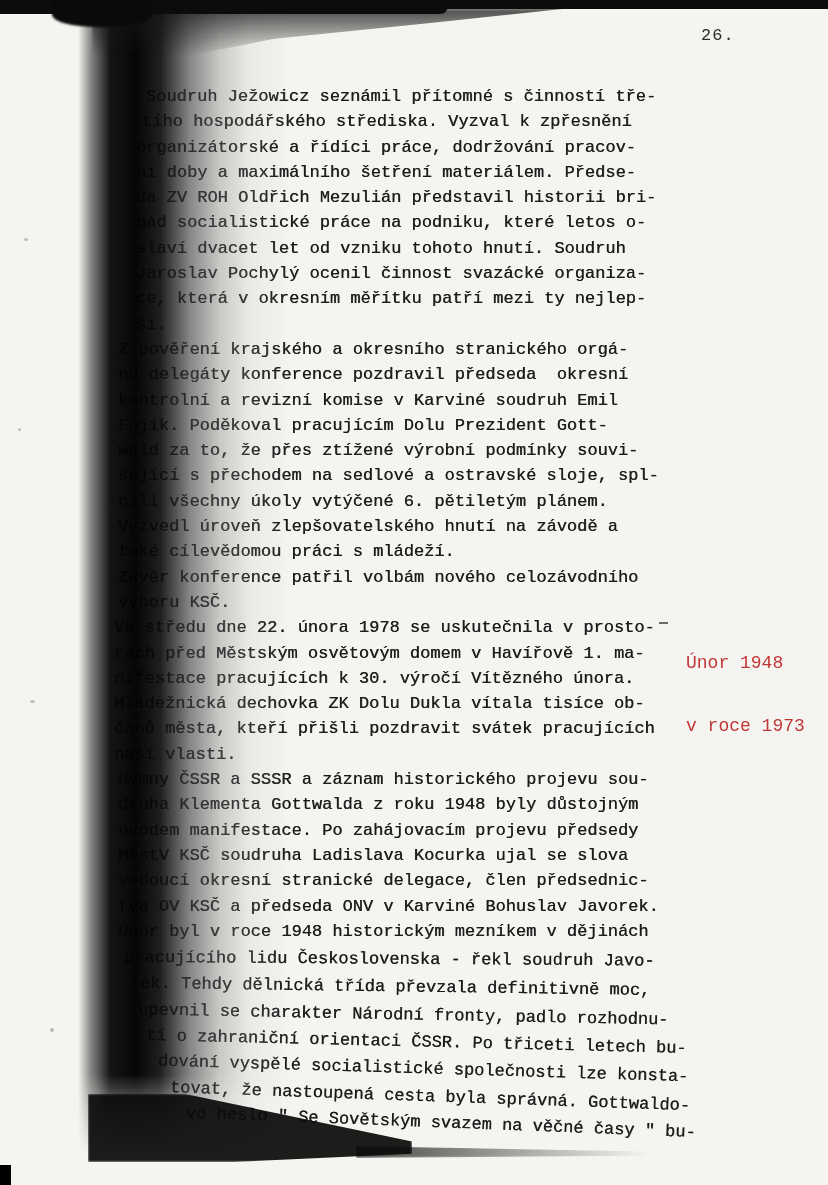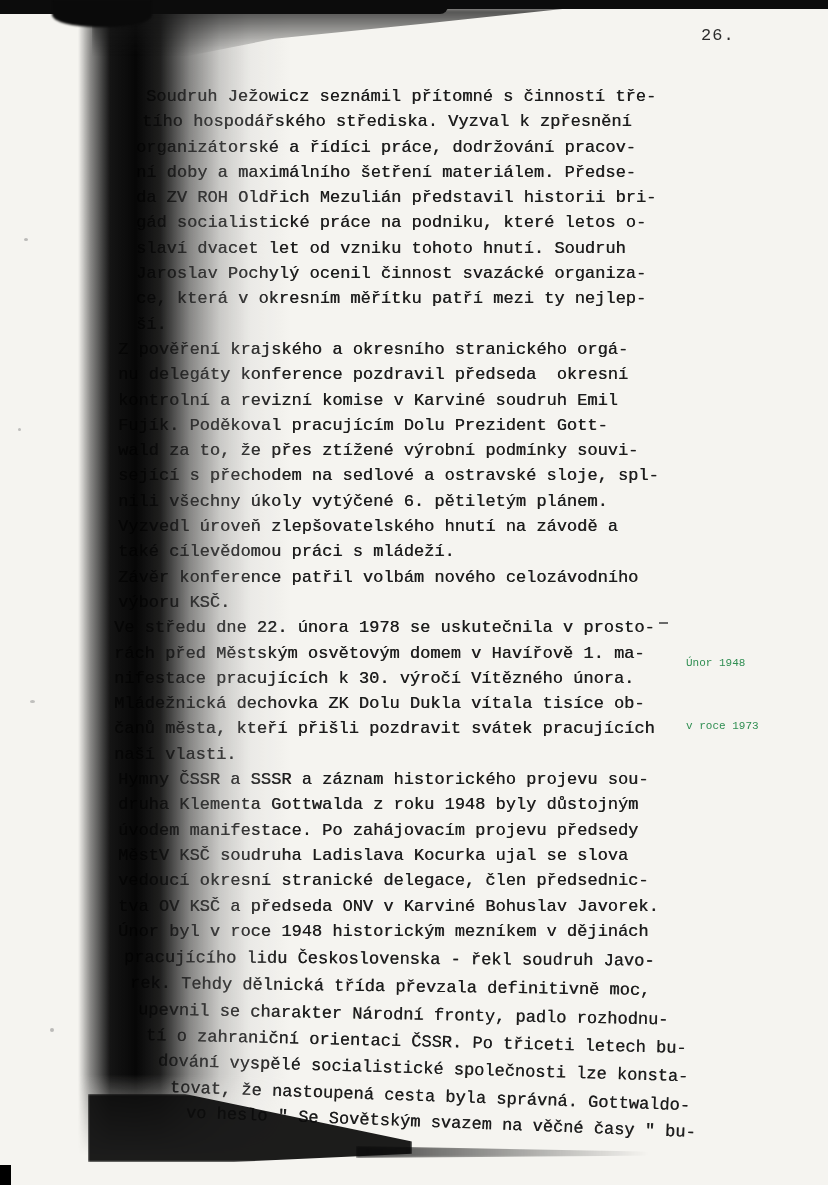--- a/index.html
+++ b/index.html
@@ -27,21 +27,21 @@
   .p4 .line:nth-child(12) { margin-left:40px; transform:rotate(1.7deg); }
   .p4 .line:nth-child(13) { margin-left:52px; transform:rotate(2.0deg); }
   .p4 .line:nth-child(14) { margin-left:68px; transform:rotate(2.2deg); }
   
   .page-number {
     position:absolute; left:701px; top:26px; z-index:1;
     font-size:17px; letter-spacing:1px; color:#2c2c2c;
   }
   .margin-note {
     position:absolute; left:686px; top:611px; z-index:1;
-    font-size:11px; line-height:21px; color:#15803d; opacity:.88;
+    font-size:18px; line-height:21px; color:#b91c1c; opacity:.88;
     white-space:pre;
   }
   .note-dash {
     position:absolute; left:659px; top:622px; width:9px; height:2px;
     background:#6a6a6a; z-index:1;
   }
   
   .overlay { position:absolute; pointer-events:none; z-index:3; }
   .gutter {
     left:78px; top:5px; width:215px; height:1150px;

